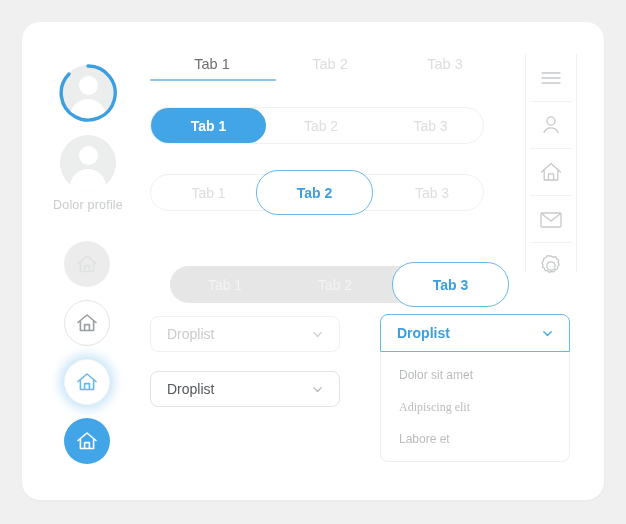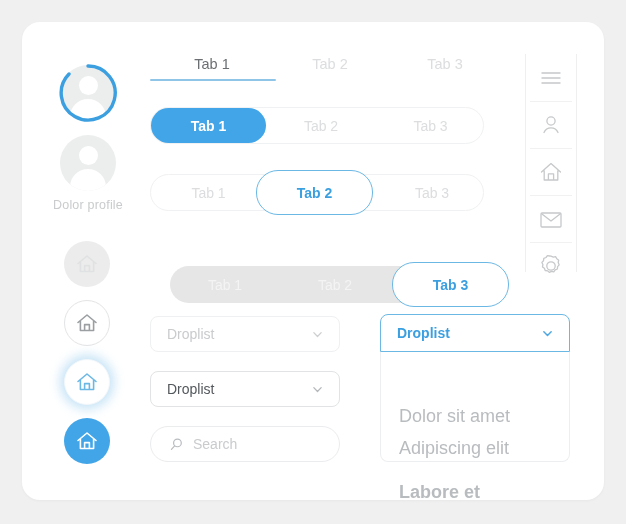--- a/index.html
+++ b/index.html
@@ -189,24 +189,23 @@
     position: absolute;
     box-sizing: border-box;
     background: #ffffff;
     border: 1px solid #eceef0;
     border-top: none;
     border-radius: 0 0 8px 8px;
   }
   .dl-opt {
     position: absolute;
     left: 18px;
-    font-size: 18px;
+    font-size: 12px;
     color: #b9bcbf;
     white-space: nowrap;
-    margin-top: 38px;
   }
 
   
   .search {
     position: absolute;
     box-sizing: border-box;
     border: 1px solid #ebecee;
     border-radius: 22px;
     background: #ffffff;
     display: flex;
@@ -322,38 +321,31 @@
       </svg>
     </div>
 
     <div class="droplist dl-normal" style="left:128px; top:349px; width:190px; height:36px;">
       <span>Droplist</span>
       <svg class="chev" viewBox="0 0 12 12">
         <path d="M2 4 L6 8.2 L10 4" fill="none" stroke="#b5b8ba" stroke-width="1.4" stroke-linecap="round" stroke-linejoin="round"></path>
       </svg>
     </div>
 
-    <div class="search" style="left:128px; top:404px; width:190px; height:36px;">
-      <svg class="mag" viewBox="0 0 16 16">
-        <circle cx="9" cy="6.3" r="4.1" fill="none" stroke="#b9bcbf" stroke-width="1.3"></circle>
-        <path d="M6 9.4 L2.6 13.2" fill="none" stroke="#b9bcbf" stroke-width="1.3" stroke-linecap="round"></path>
-      </svg>
-      <span class="ph">Search</span>
-    </div>
 
     <div class="droplist dl-open-head" style="left:358px; top:292px; width:190px; height:38px; z-index:3;">
       <span>Droplist</span>
       <svg class="chev" viewBox="0 0 12 12">
         <path d="M2 4 L6 8.2 L10 4" fill="none" stroke="#4fa8e2" stroke-width="1.6" stroke-linecap="round" stroke-linejoin="round"></path>
       </svg>
     </div>
     <div class="dl-panel" style="left:358px; top:330px; width:190px; height:110px;">
       <div class="dl-opt" style="top:16px;">Dolor sit amet</div>
-      <div class="dl-opt" style="top:48px;">Adipiscing elit</div>
-      <div class="dl-opt" style="top:92px;font-weight:bold;">Labore et</div>
+      <div class="dl-opt" style="top:48px;font-family:Liberation Serif, serif;">Adipiscing elit</div>
+      <div class="dl-opt" style="top:80px;">Labore et</div>
     </div>
 
     <div class="rail" style="left:503px; top:32px; height:218px;"></div>
     <div class="rail" style="left:554px; top:32px; height:218px;"></div>
 
     <div class="rail-item" style="left:504px; top:33px;">
       <svg class="glyph" width="22" height="16" viewBox="0 0 22 16">
         <path d="M2 3 H20 M2 8 H20 M2 13 H20" fill="none" stroke="#c6c8ca" stroke-width="1.4" stroke-linecap="round"></path>
       </svg>
     </div>

